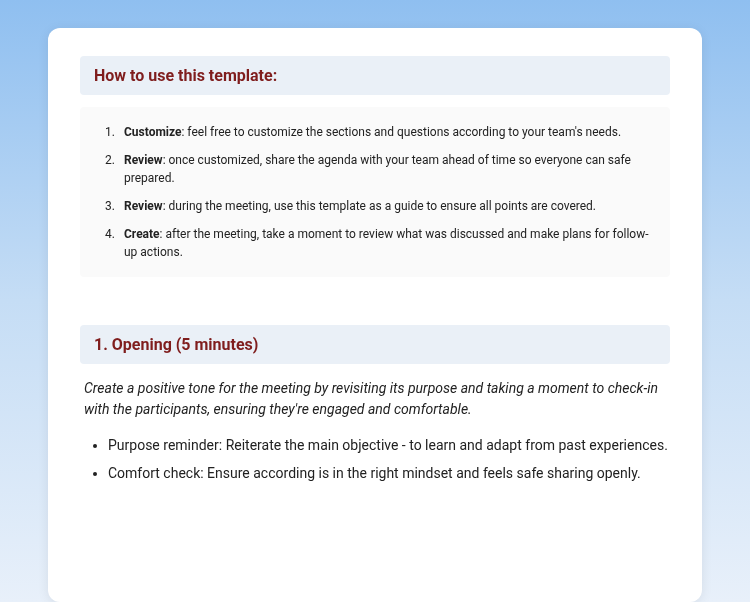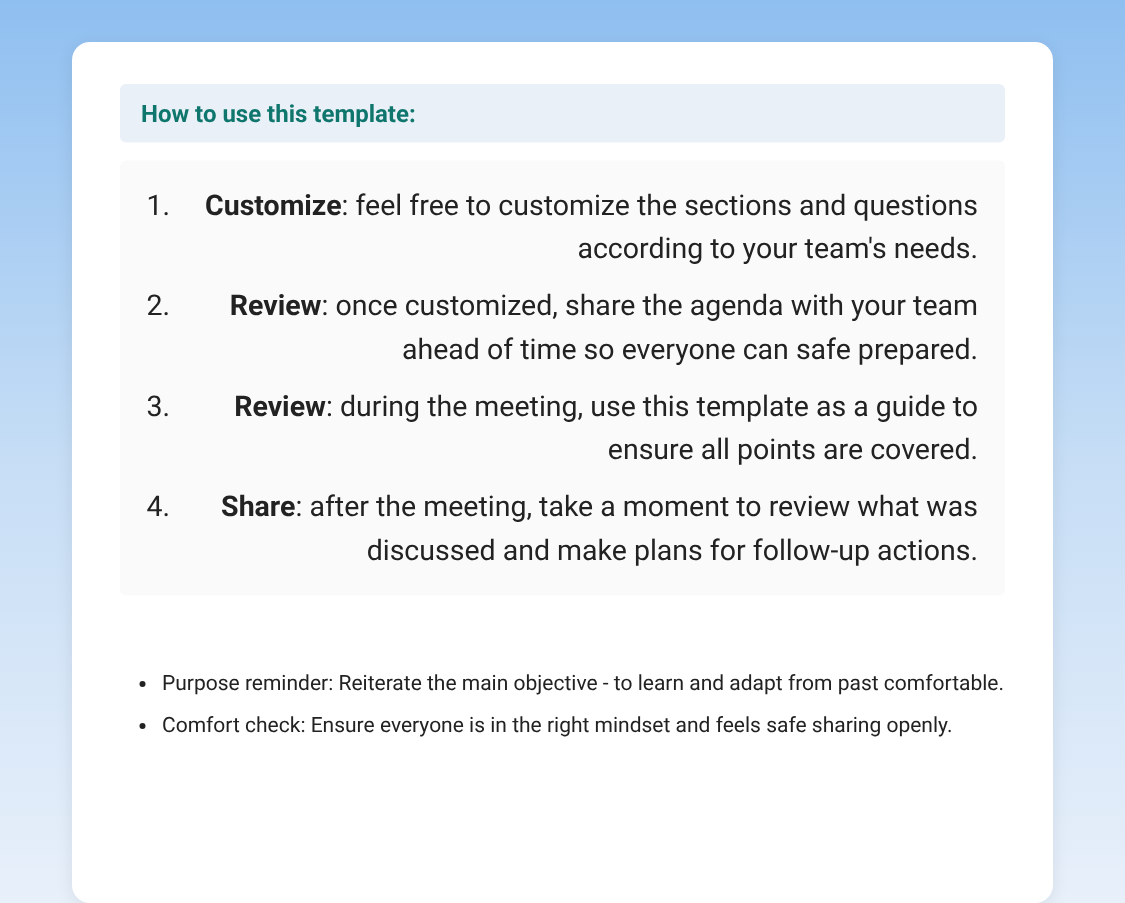--- a/index.html
+++ b/index.html
@@ -28,40 +28,39 @@
       font-weight: 700;
       color: #1a1a1a;
       margin-bottom: 26px;
     }
     .section-header {
       background: #eaf0f7;
       border-radius: 4px;
       padding: 10px 14px;
       font-size: 16px;
       font-weight: 700;
-      color: #0f766e;
+      color: #7f1d1d;
       margin-bottom: 12px;
     }
     .howto-box {
       background: #fafafa;
       border-radius: 4px;
       padding: 16px 18px 16px 18px;
       margin-bottom: 48px;
     }
     .howto-list {
       list-style: decimal;
       padding-left: 20px;
     }
     .howto-list li {
-      font-size: 19px;
+      font-size: 12px;
       line-height: 1.5;
       color: #222;
       margin-bottom: 10px;
       padding-left: 6px;
-      text-align: right;
     }
     .howto-list li:last-child {
       margin-bottom: 0;
     }
     .howto-list li strong {
       font-weight: 700;
     }
     .section-intro {
       font-style: italic;
       font-size: 14px;
@@ -96,27 +95,29 @@
       <li>
         <strong>Customize</strong><span>: feel free to customize the sections and questions according to your team's needs.</span>
       </li>
       <li>
         <strong>Review</strong><span>: once customized, share the agenda with your team ahead of time so everyone can safe prepared.</span>
       </li>
       <li>
         <strong>Review</strong><span>: during the meeting, use this template as a guide to ensure all points are covered.</span>
       </li>
       <li>
-        <strong>Share</strong><span>: after the meeting, take a moment to review what was discussed and make plans for follow-up actions.</span>
+        <strong>Create</strong><span>: after the meeting, take a moment to review what was discussed and make plans for follow-up actions.</span>
       </li>
     </ol>
   </div>
 
+  <div class="section-header">1. Opening (5 minutes)</div>
 
+  <p class="section-intro">Create a positive tone for the meeting by revisiting its purpose and taking a moment to check-in with the participants, ensuring they're engaged and comfortable.</p>
 
   <ul class="bullet-list">
-    <li>Purpose reminder: Reiterate the main objective - to learn and adapt from past comfortable.</li>
-    <li>Comfort check: Ensure everyone is in the right mindset and feels safe sharing openly.</li>
+    <li>Purpose reminder: Reiterate the main objective - to learn and adapt from past experiences.</li>
+    <li>Comfort check: Ensure according is in the right mindset and feels safe sharing openly.</li>
   </ul>
 
   <div class="spacer-top"></div>
 
 </div>
 
 </body></html>

